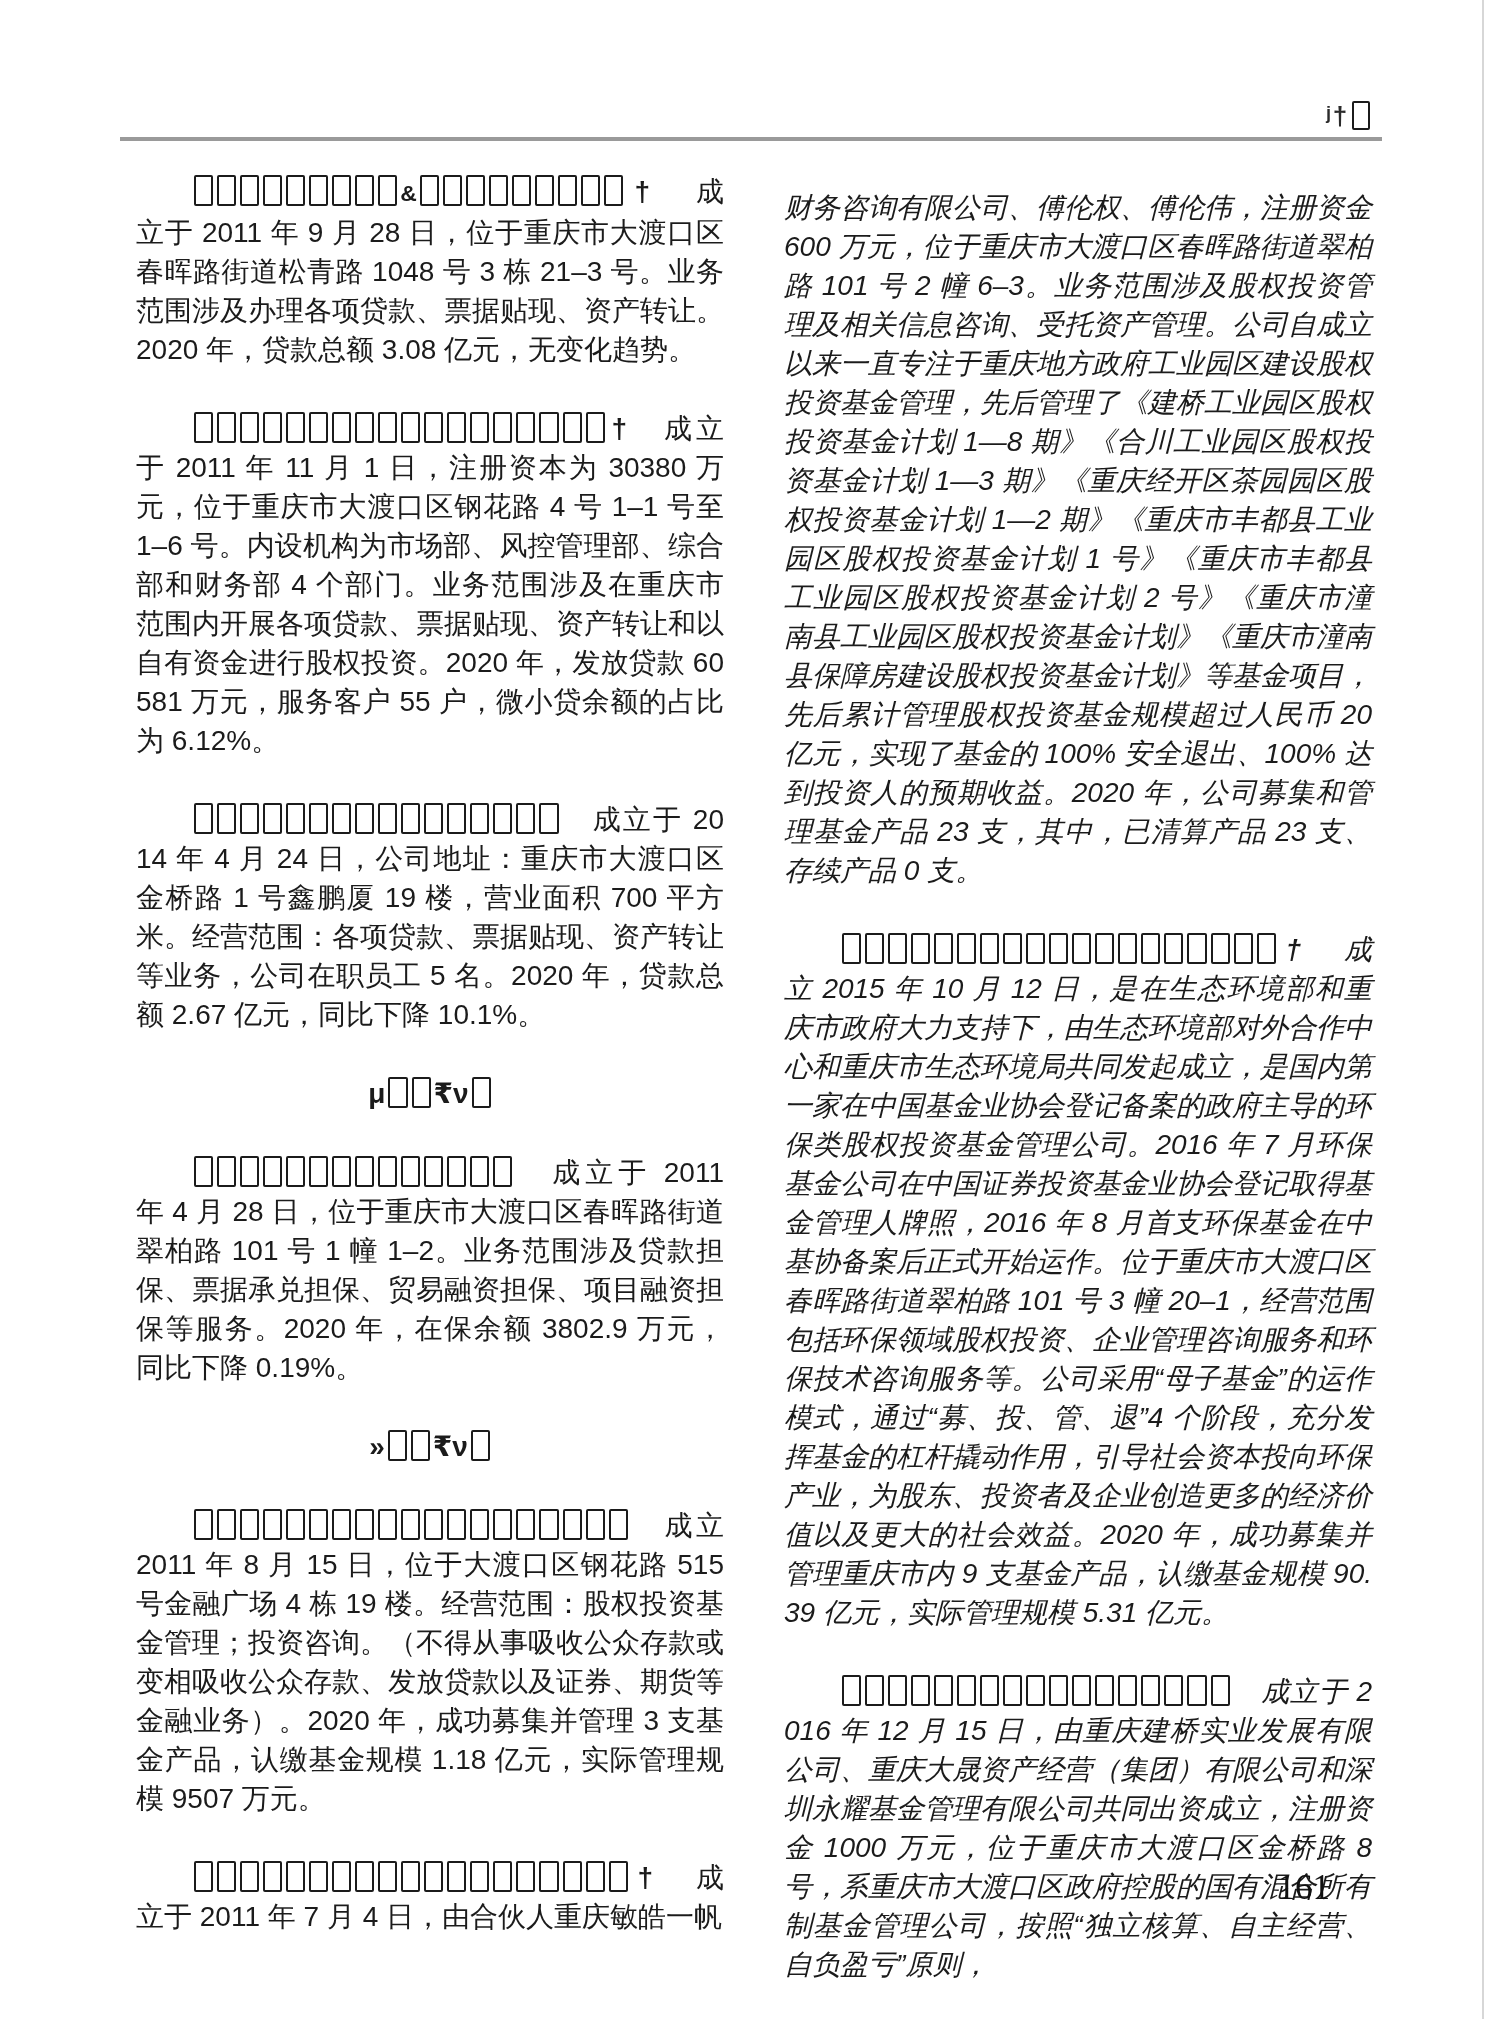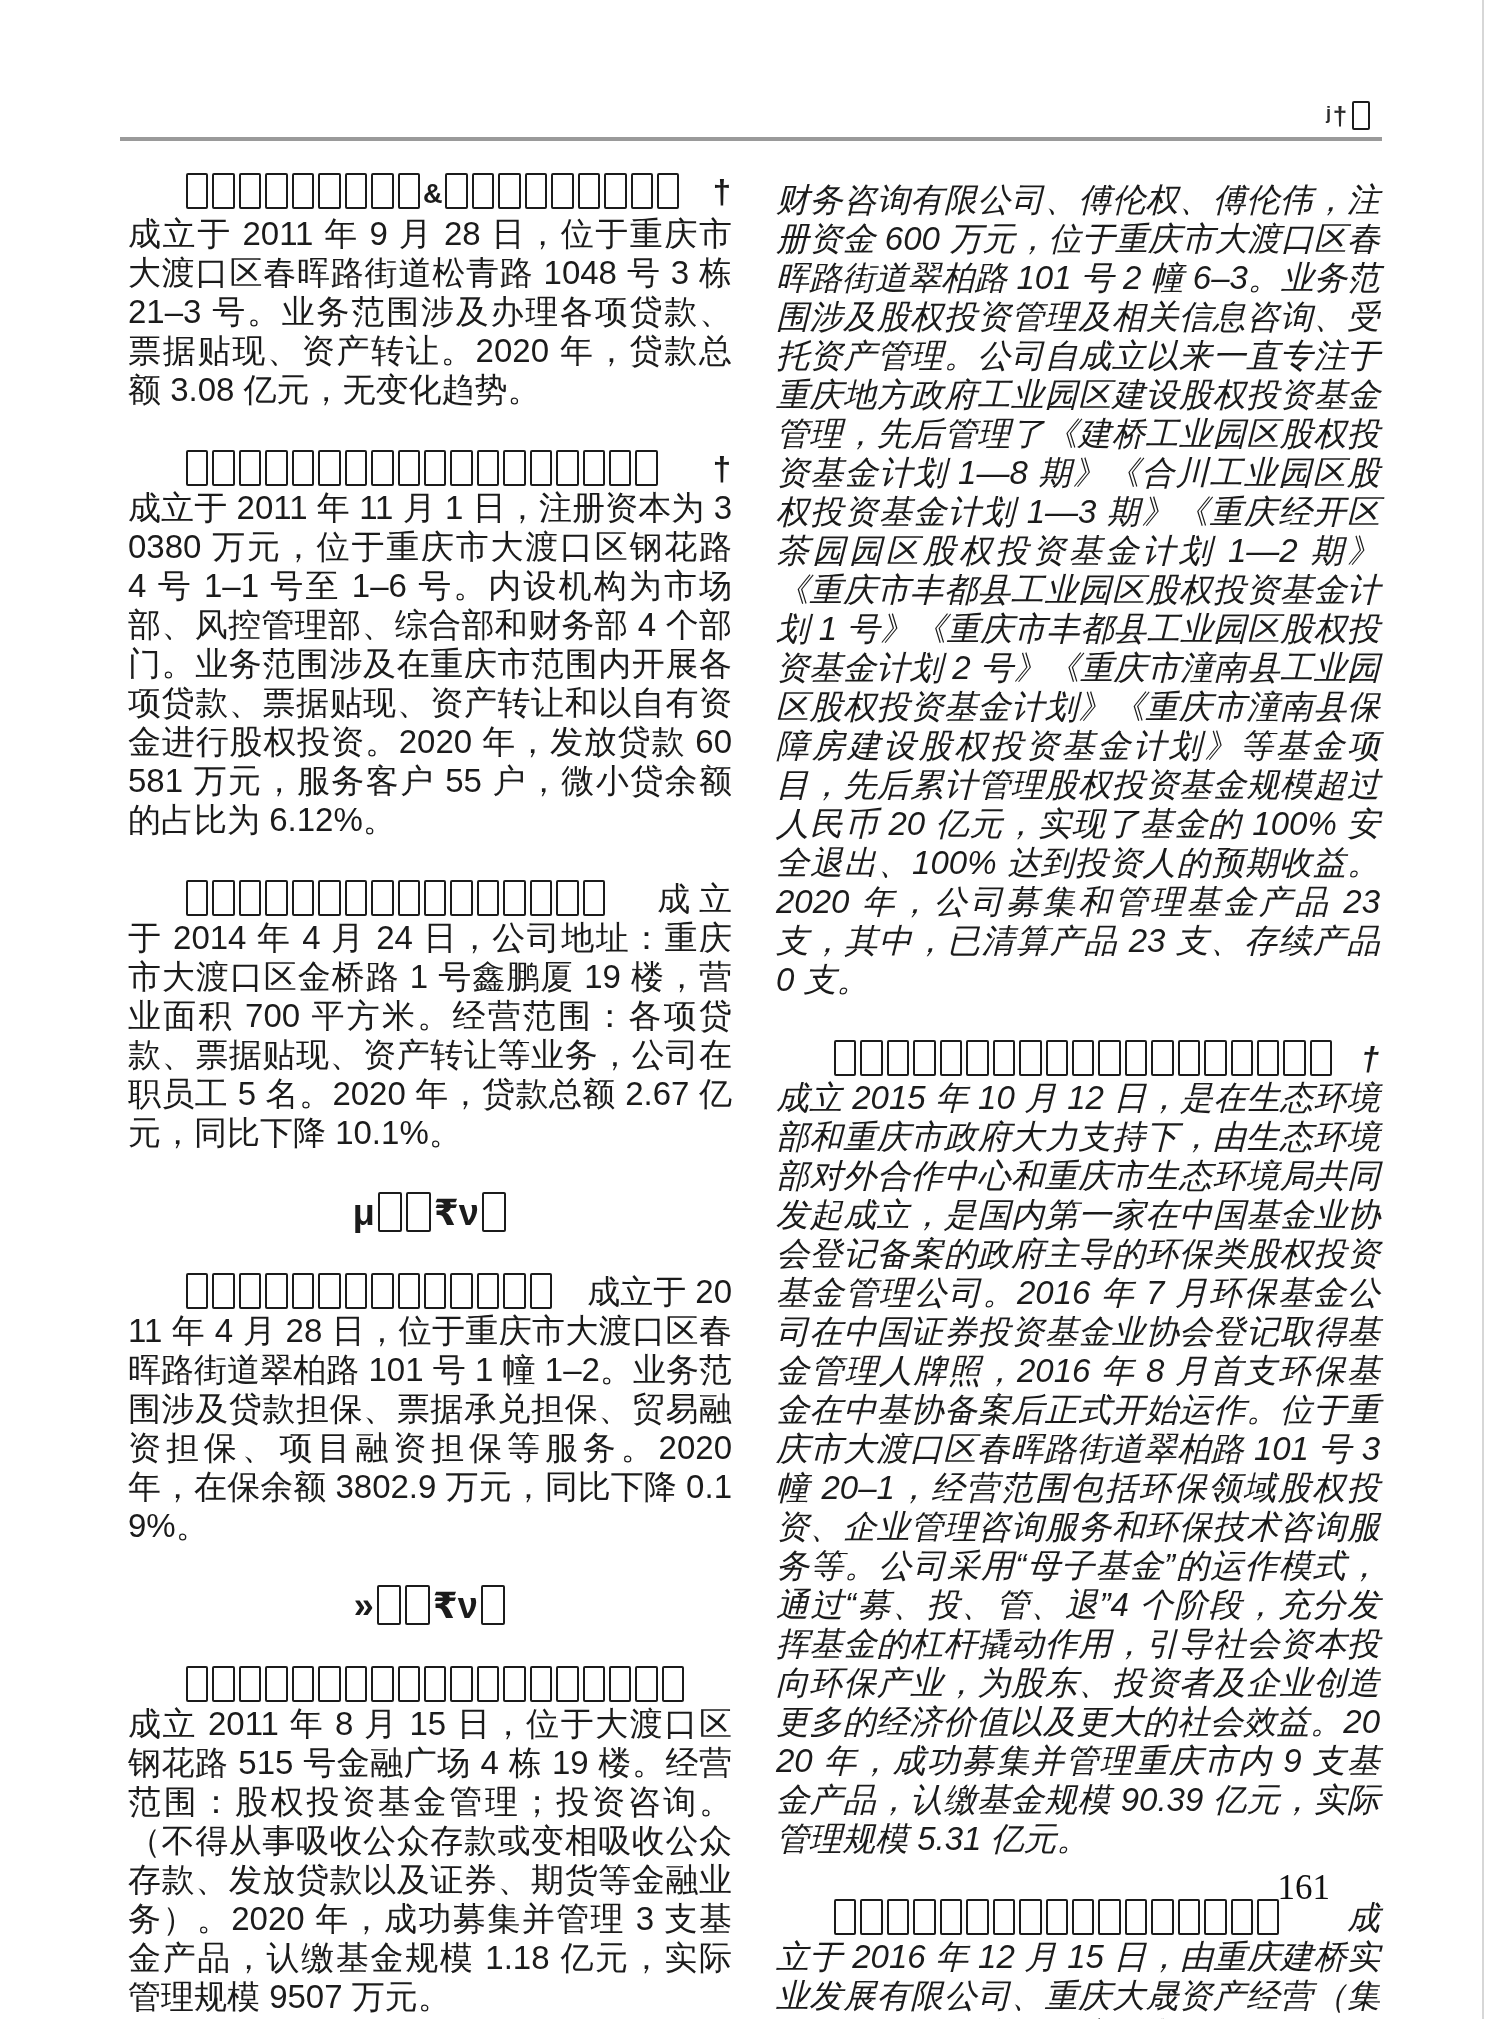--- a/index.html
+++ b/index.html
@@ -39,34 +39,34 @@
   
   .column {
     position: absolute;
     top: 172px;
     width: 620px;
   }
   .column-left  { left: 120px; }
   .column-right { left: 768px; font-style: italic; }
 
   .para {
-    margin: 8px;
-    font-size: 33px;
+    margin: 16px;
+    font-size: 28px;
     line-height: 39px;
     text-align: justify;
     text-justify: inter-ideograph;
     word-break: break-all;
   }
   .para.section { text-indent: 56px; margin-top: 40px; }
   .para.section:first-child { margin-top: 0; }
   .para.continuation { text-indent: 0; }
 
   .divider {
     margin: 40px 0 0 0;
-    font-size: 36px;
+    font-size: 28px;
     line-height: 39px;
     text-align: center;
     text-indent: 0;
   }
 
   
   .tofu {
     display: inline-block;
     width: 0.68em; height: 1.1em;
     border: 2px solid #1b1b1b;

